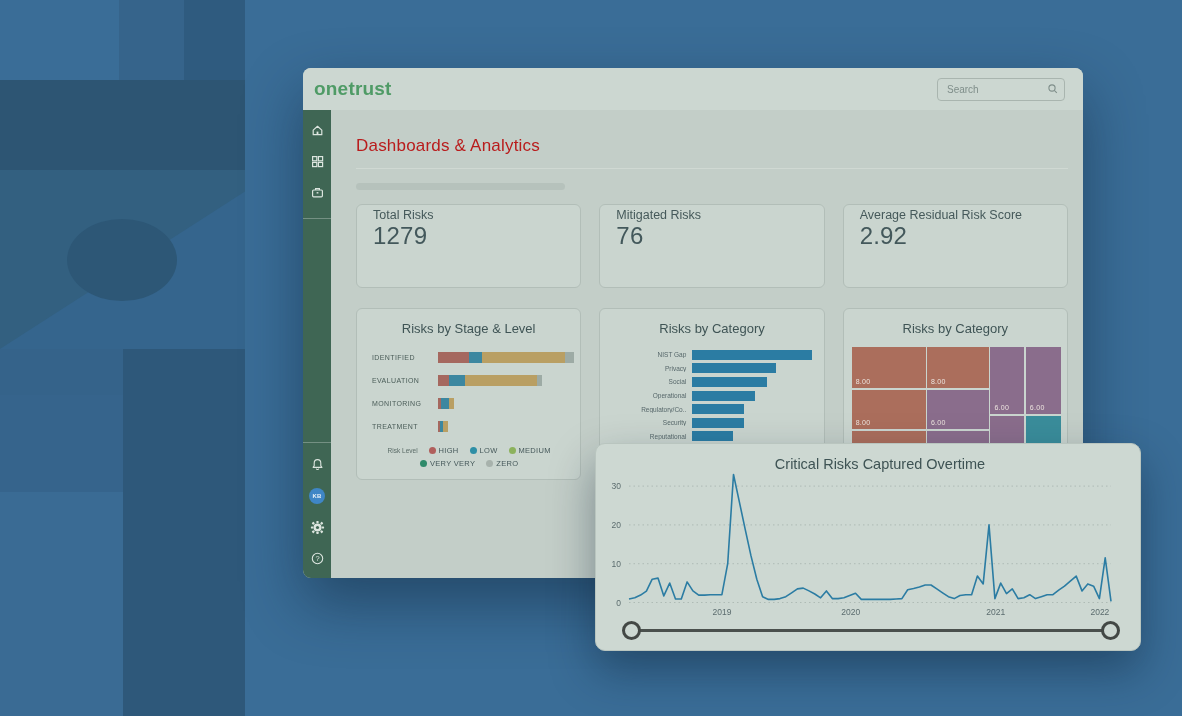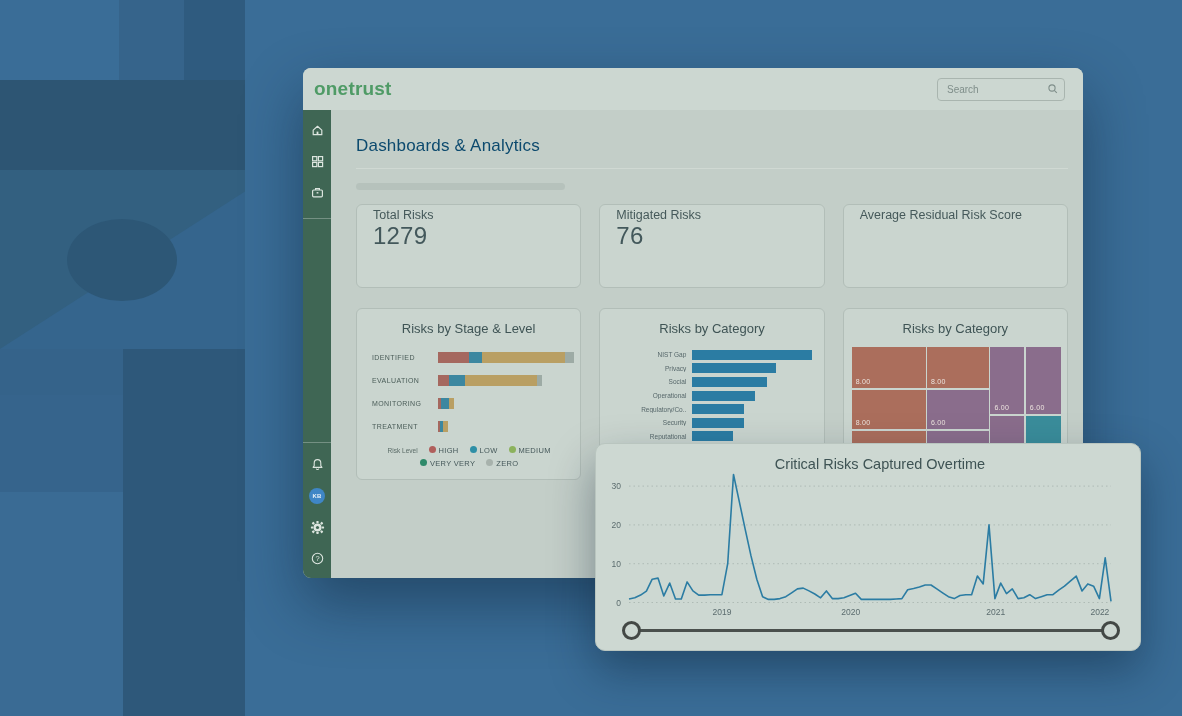--- a/index.html
+++ b/index.html
@@ -57,21 +57,21 @@
   .avatar{
     width:16px;height:16px;border-radius:50%;background:#3f86c6;color:#e9f1f7;
     font-size:6px;font-weight:700;display:flex;align-items:center;justify-content:center;
     margin-bottom:16px;cursor:pointer;letter-spacing:.2px;
   }
 
   .content{
     position:absolute;left:28px;top:42px;right:0;bottom:0;background:#c3cec8;
     padding:18px 15px 0 25px;box-sizing:border-box;
   }
-  .page-title{font-size:17px;font-weight:500;color:#0c4a6e;margin:8px 0 12px 0;letter-spacing:.2px}
+  .page-title{font-size:17px;font-weight:500;color:#b91c1c;margin:8px 0 12px 0;letter-spacing:.2px}
   .title-divider{border:none;border-top:1px solid #d0d9d3;margin:0 0 14px 0}
   .crumb-ph{width:209px;height:7px;border-radius:4px;background:#b6c2bc;margin-bottom:14px}
 
   .kpi-row,.chart-row{display:flex;gap:18px}
   .card{
     width:228px;background:#cad5cf;border:1px solid #b2beb8;border-radius:6px;
     box-sizing:border-box;
   }
   .kpi-card{height:84px;padding:3px 16px}
   .kpi-label{font-size:12.5px;color:#45595a}
@@ -82,21 +82,21 @@
 
   
   .stk-body{padding:10px 14px 0 15px}
   .stk-row{display:flex;align-items:center;height:23px}
   .stk-label{width:66px;font-size:7px;letter-spacing:.4px;color:#4a5c58;flex:0 0 auto}
   .stk-bar{display:flex;height:11px}
   .stk-seg{height:11px}
   .stk-legend{display:flex;flex-wrap:wrap;justify-content:center;column-gap:11px;row-gap:4px;
               padding:8px 10px 0 10px;align-items:center}
   .lg-prefix{font-size:6.5px;color:#5a6b67}
-  .lg-item{display:flex;gap:3px;font-size:7.5px;color:#45585a;letter-spacing:.3px}
+  .lg-item{display:flex;align-items:center;gap:3px;font-size:7.5px;color:#45585a;letter-spacing:.3px}
   .lg-dot{width:7px;height:7px;border-radius:50%}
 
   
   .cat-body{padding:12px 12px 0 8px}
   .cat-row{display:flex;align-items:center;height:13.6px}
   .cat-label{width:78px;text-align:right;font-size:6.5px;color:#56676a;flex:0 0 auto;
              white-space:nowrap;overflow:hidden;padding-right:6px}
   .cat-bar{height:10px}
 
   
@@ -202,20 +202,21 @@
       <div class="card kpi-card">
         <div class="kpi-label">Total Risks</div>
         <div class="kpi-value">1279</div>
       </div>
       <div class="card kpi-card">
         <div class="kpi-label">Mitigated Risks</div>
         <div class="kpi-value">76</div>
       </div>
       <div class="card kpi-card">
         <div class="kpi-label">Average Residual Risk Score</div>
+        <div class="kpi-value">2.92</div>
       </div>
     </div>
 
     <div class="chart-row">
       <div class="card chart-card">
         <div class="chart-title">Risks by Stage &amp; Level</div>
         <div class="stk-body" id="stacked-chart">
             <div class="stk-row">
               <div class="stk-label">IDENTIFIED</div>
               <div class="stk-bar">

